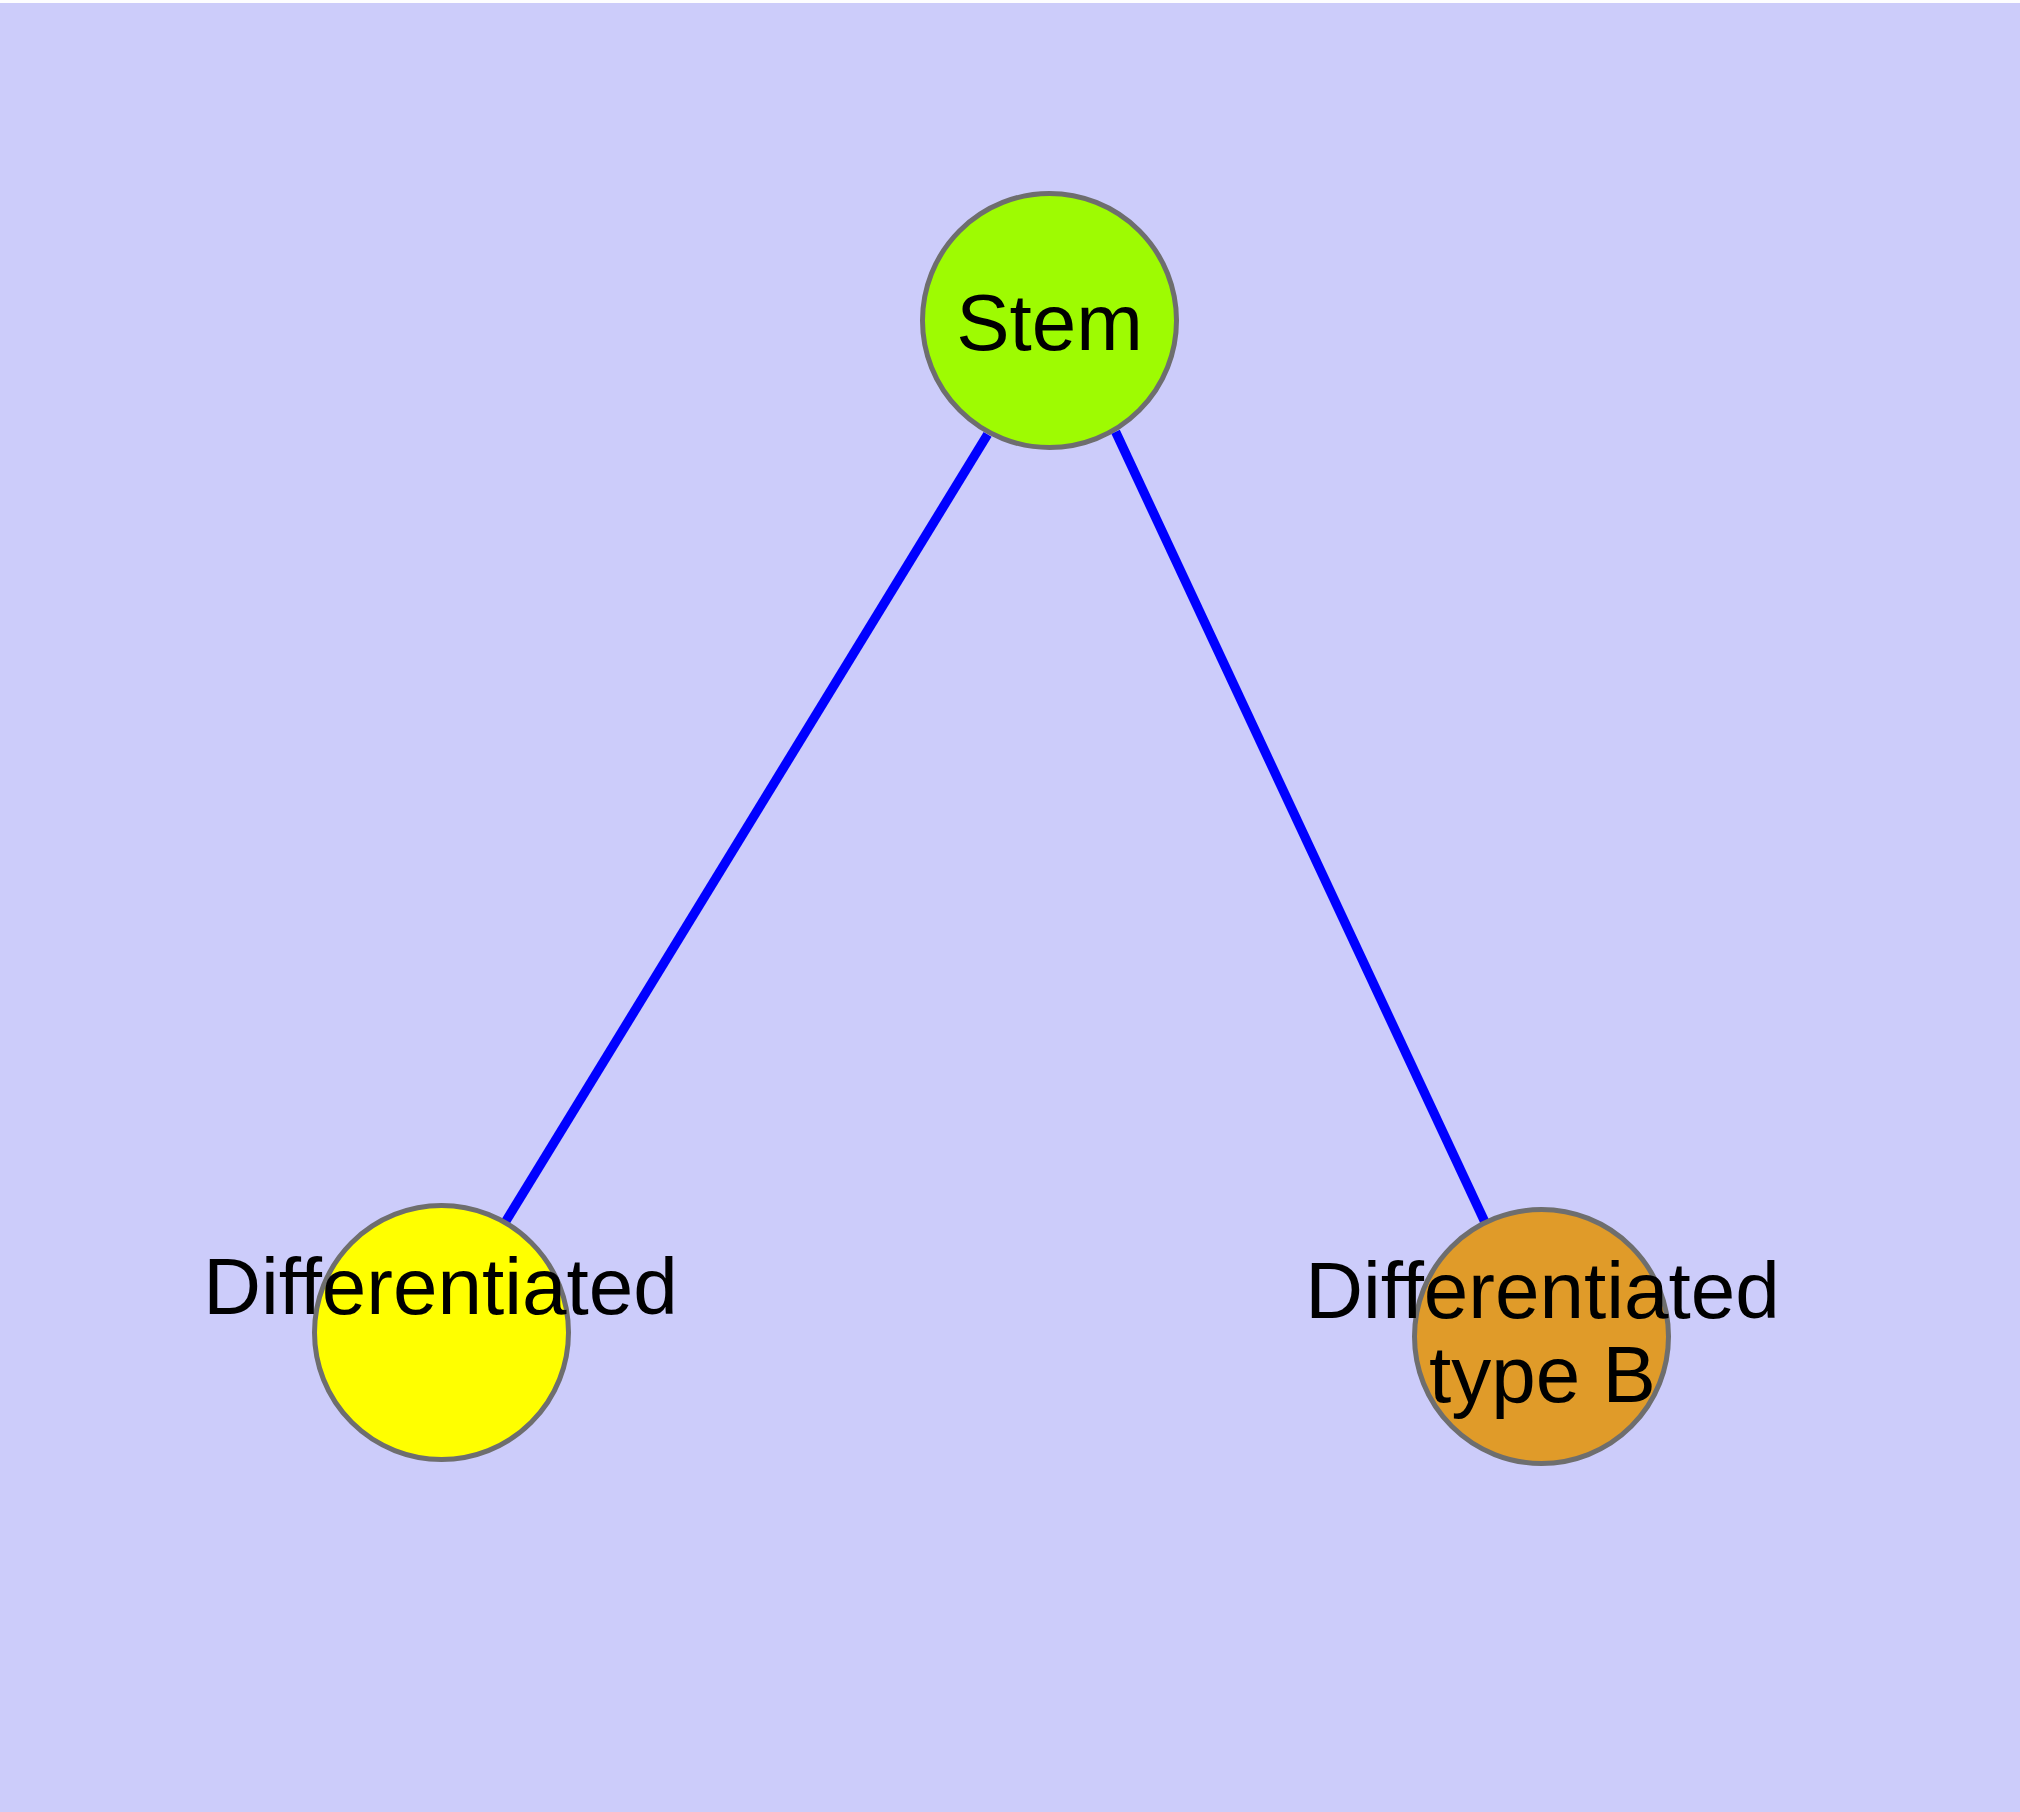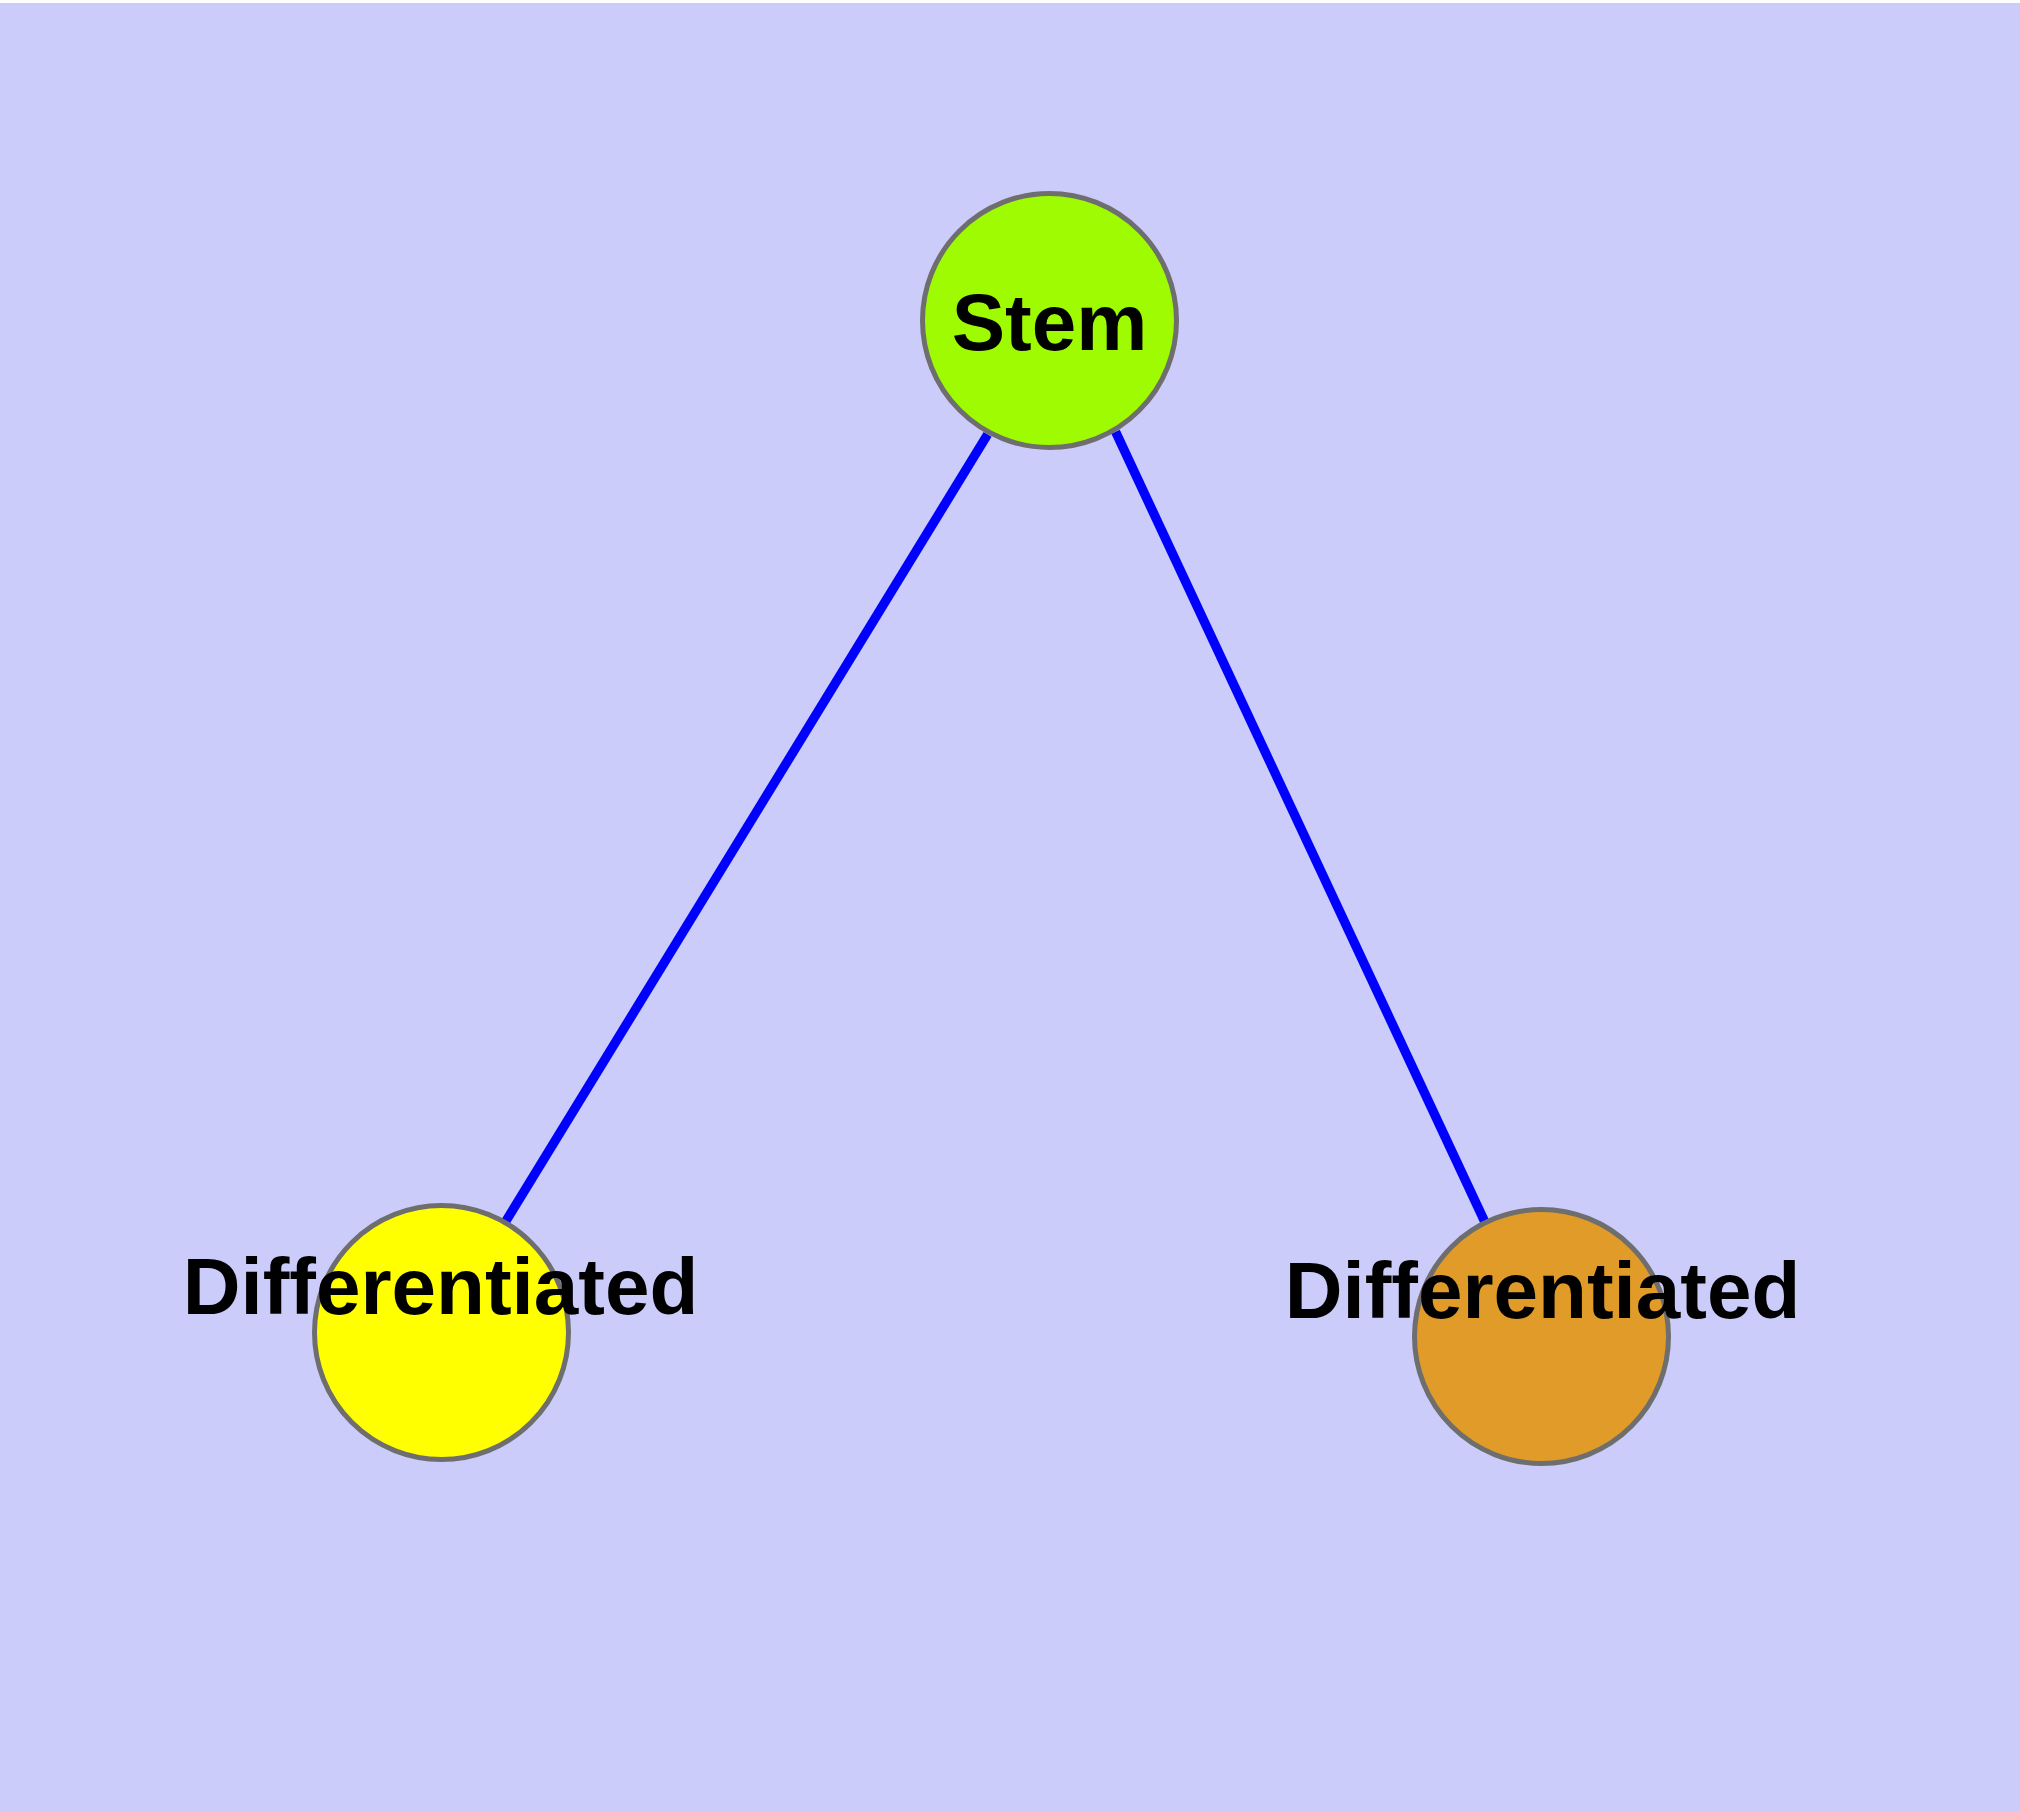--- a/index.html
+++ b/index.html
@@ -41,21 +41,21 @@
   .node {
     position: absolute;
     border-radius: 50%;
     box-sizing: border-box;
   }
   .node-label {
     position: absolute;
     white-space: nowrap;
     text-align: center;
     color: #000000;
-    font-weight: bold;
+    font-weight: normal;
     font-family: "Liberation Sans", sans-serif;
     line-height: 1.05;
     pointer-events: none;
   }
   .node-stem {
     left: 920px;
     top: 188px;
     width: 259px;
     height: 259px;
     background: #9efb02;
@@ -111,20 +111,21 @@
     <div class="node node-diff-a"></div>
     <div class="node node-diff-b"></div>
     <div class="node node-stem"></div>
 
     <div class="node-label label-diff-a">
       <div>Differentiated</div>
     </div>
 
     <div class="node-label label-diff-b">
       <div>Differentiated</div>
+      <div>type B</div>
     </div>
 
     <div class="node-label label-stem">
       <div>Stem</div>
     </div>
 
   </div>
 </div>
 
 

